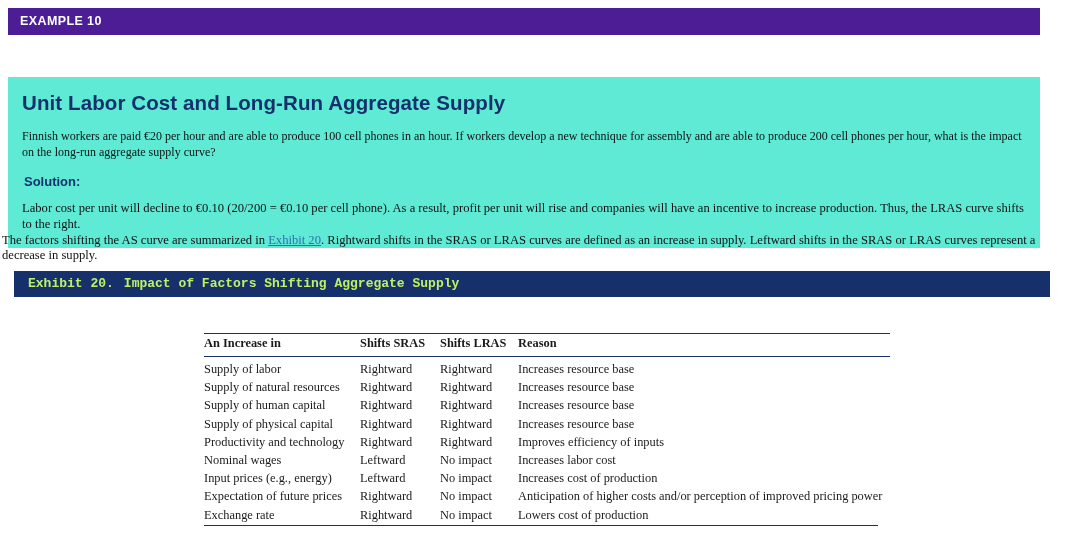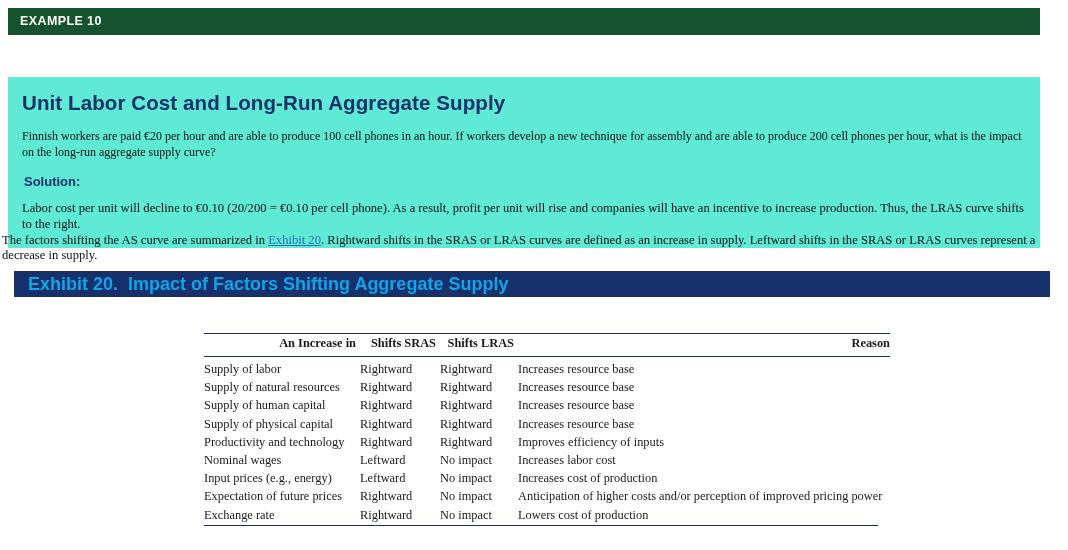--- a/index.html
+++ b/index.html
@@ -21,21 +21,21 @@
   }
 
   
   .example-box {
     position: absolute;
     left: 8px;
     top: 8px;
     width: 1032px;
   }
   .example-header {
-    background: #14532d;
+    background: #4c1d95;
     color: #ffffff;
     font-family: "Liberation Sans", sans-serif;
     font-weight: bold;
     font-size: 12.5px;
     letter-spacing: 0.4px;
     padding: 6px 12px 6px 12px;
     height: 15px;
     line-height: 15px;
     box-sizing: content-box;
   }
@@ -89,24 +89,24 @@
 
   
   .exhibit {
     position: absolute;
     left: 14px;
     top: 271px;
     width: 1036px;
   }
   .exhibit-header {
     background: #16306b;
-    color: #0ea5e9;
-    font-family: Liberation Sans, sans-serif;
-    font-weight: bold;
-    font-size: 18px;
+    color: #bef264;
+    font-family: Liberation Mono, monospace;
+    font-weight: bold;
+    font-size: 13px;
     padding: 5px 0 5px 14px;
     height: 16px;
     line-height: 16px;
   }
   .exhibit-header .label {
     margin-right: 10px;
   }
   .exhibit-body {
     position: relative;
     height: 232px;
@@ -115,21 +115,21 @@
   table.data {
     position: absolute;
     left: 190px;
     top: 36px;
     border-collapse: collapse;
     font-size: 12.4px;
   }
   table.data th {
     font-family: "Liberation Serif", serif;
     font-weight: bold;
-    text-align: right;
+    text-align: left;
     padding: 2px 0 5px 0;
     border-top: 1.3px solid #16306b;
     border-bottom: 1.3px solid #16306b;
     white-space: nowrap;
   }
   table.data td {
     padding: 1.6px 0 1.6px 0;
     white-space: nowrap;
     vertical-align: top;
   }

